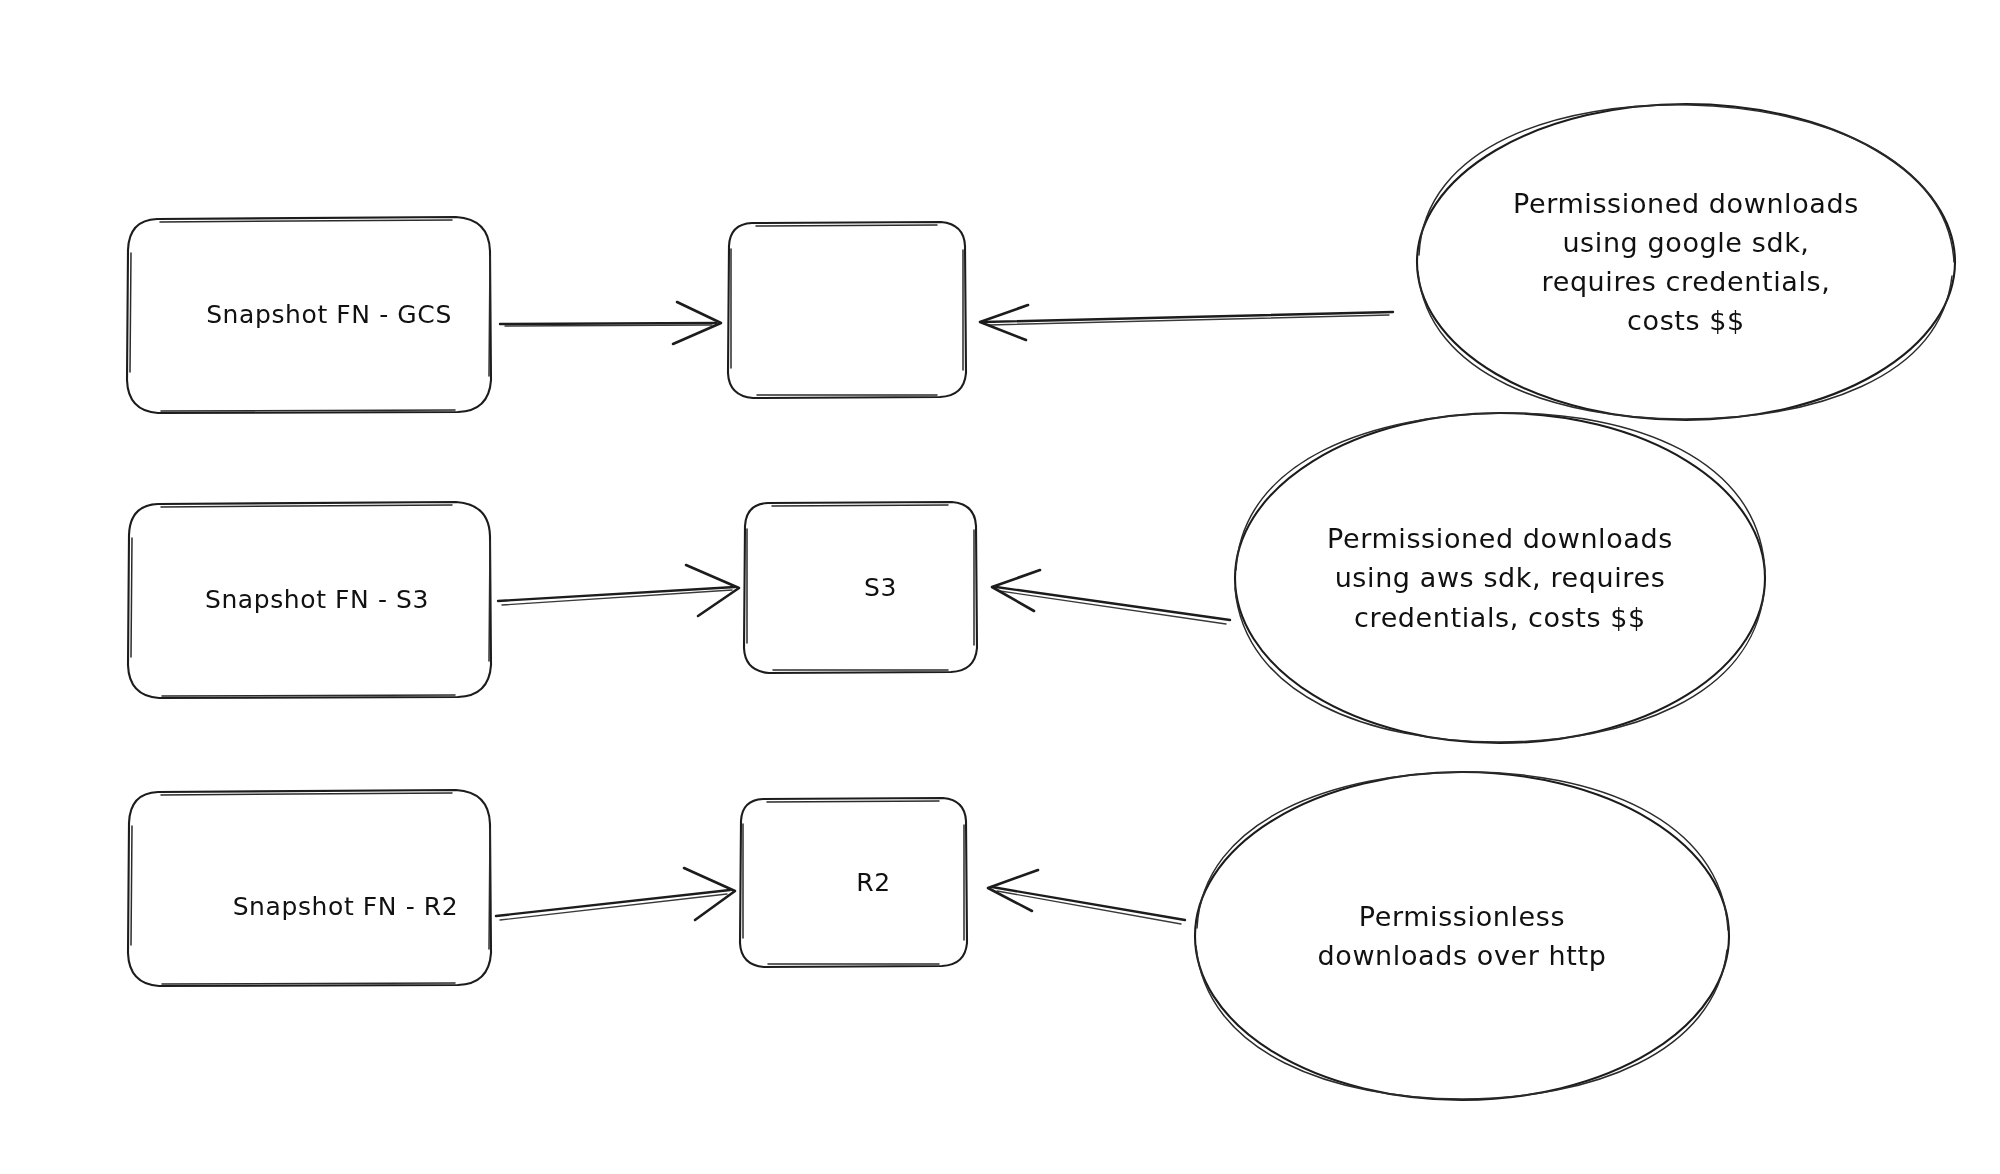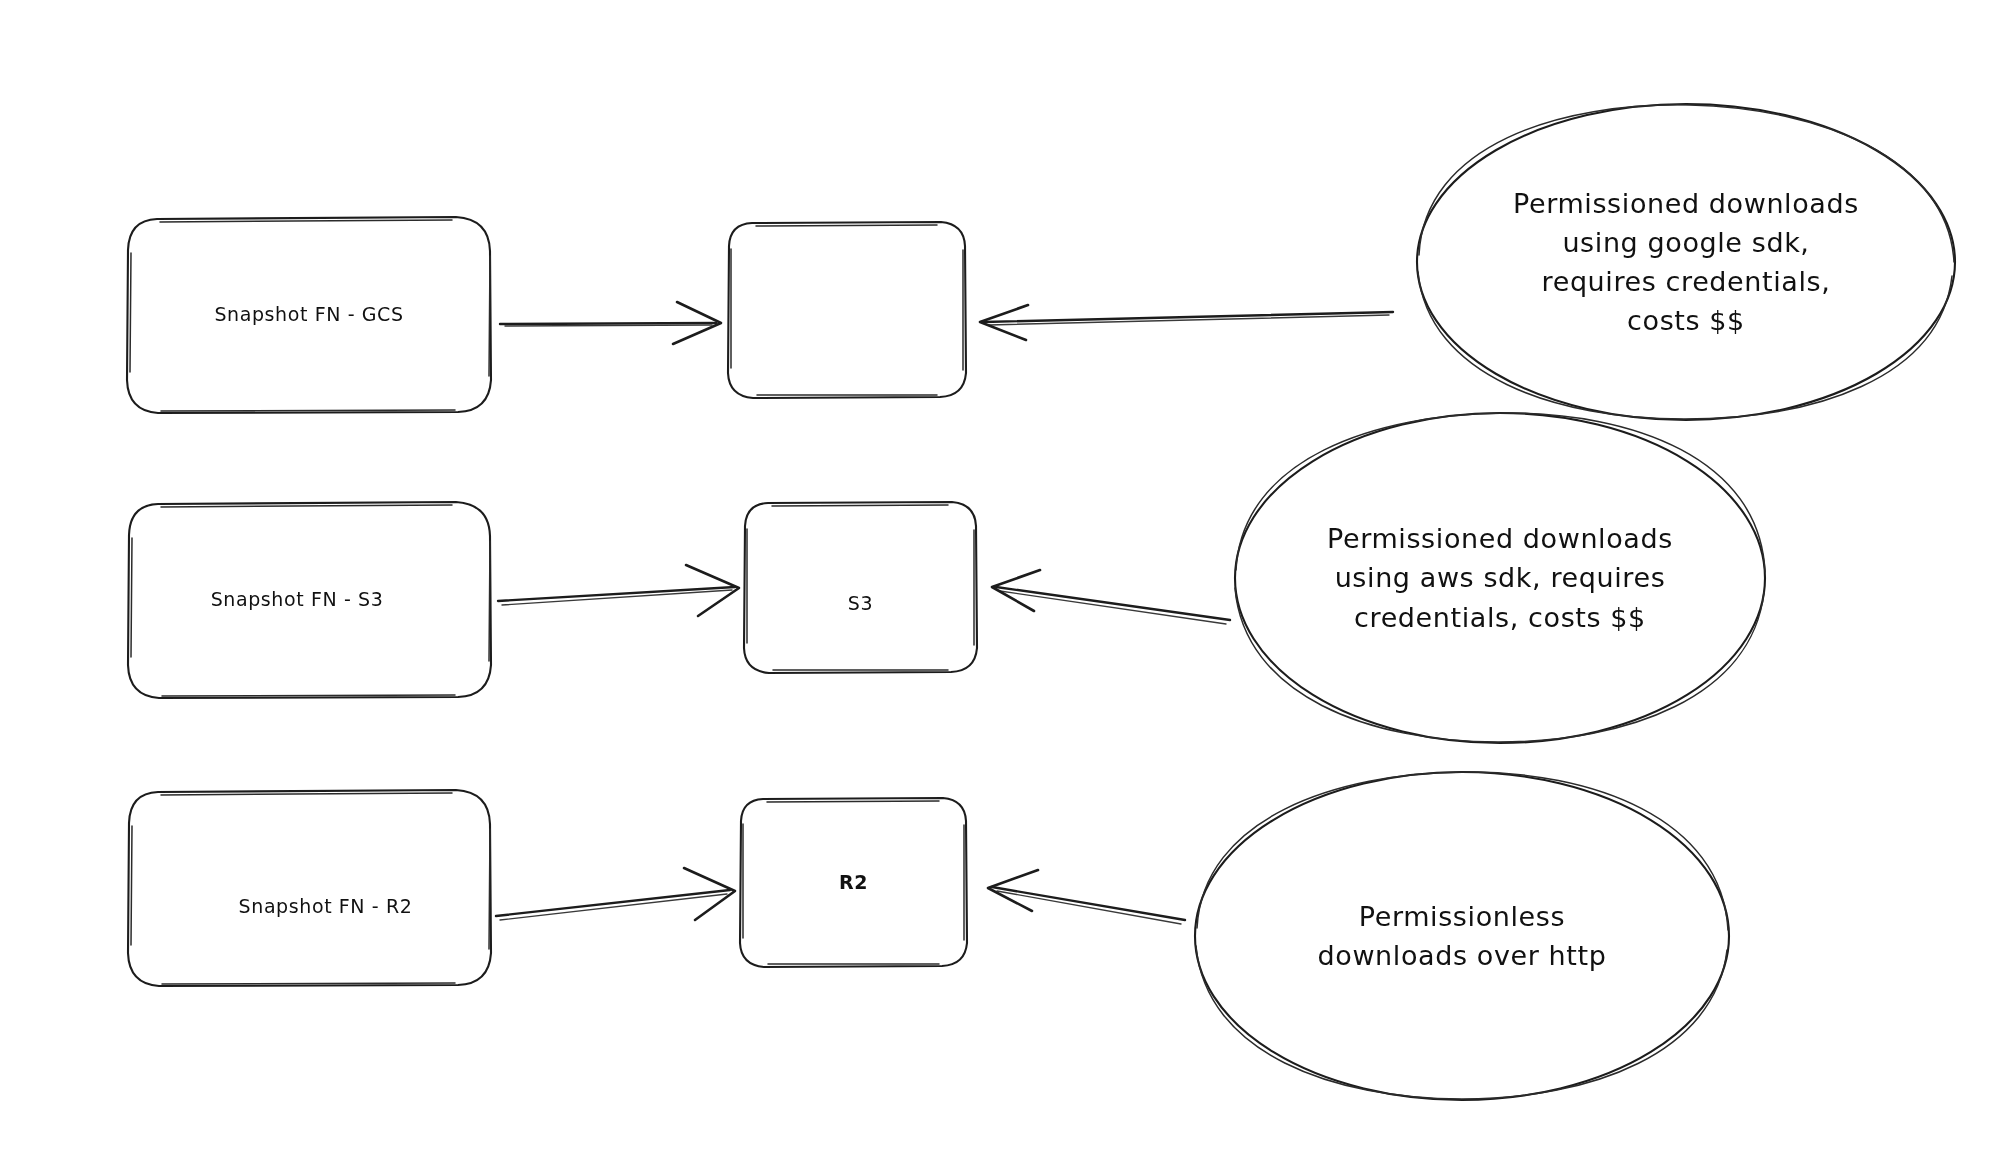--- a/index.html
+++ b/index.html
@@ -47,22 +47,23 @@
     text-align: center;
     color: #111111;
     font-family: "DejaVu Sans", sans-serif;
     font-weight: 400;
     letter-spacing: 0.6px;
     white-space: pre-line;
     pointer-events: none;
     user-select: none;
   }
   .label-box {
-    font-size: 19px;
+    font-size: 25px;
     line-height: 1.35;
+    padding-left: 20px;
   }
   .label-ellipse {
     font-size: 27px;
     line-height: 1.45;
   }
   .hit-rounded { border-radius: 26px; }
   .hit-ellipse { border-radius: 50%; }
 </style>
 </head>
 <body>
@@ -160,26 +161,26 @@
   <div class="node-label label-box hit-rounded" style="left:127px; top:217px; width:364px; height:196px;">Snapshot FN - GCS</div>
 
 
   <div class="node-label label-ellipse hit-ellipse" style="left:1417px; top:104px; width:538px; height:316px;">Permissioned downloads
 using google sdk,
 requires credentials,
 costs $$</div>
 
   <div class="node-label label-box hit-rounded" style="left:128px; top:502px; width:338px; height:196px;">Snapshot FN - S3</div>
 
-  <div class="node-label label-box hit-rounded" style="left:744px; top:502px; width:233px; height:171px;margin-top:16px;">S3</div>
+  <div class="node-label label-box hit-rounded" style="left:744px; top:502px; width:233px; height:171px;">S3</div>
 
   <div class="node-label label-ellipse hit-ellipse" style="left:1235px; top:413px; width:530px; height:330px;">Permissioned downloads
 using aws sdk, requires
 credentials, costs $$</div>
 
   <div class="node-label label-box hit-rounded" style="left:128px; top:809px; width:395px; height:196px;">Snapshot FN - R2</div>
 
-  <div class="node-label label-box hit-rounded" style="left:740px; top:798px; width:227px; height:169px;font-weight:bold;">R2</div>
+  <div class="node-label label-box hit-rounded" style="left:740px; top:798px; width:227px; height:169px;">R2</div>
 
   <div class="node-label label-ellipse hit-ellipse" style="left:1195px; top:772px; width:534px; height:328px;">Permissionless
 downloads over http</div>
 
 </div>
 
 </body></html>

